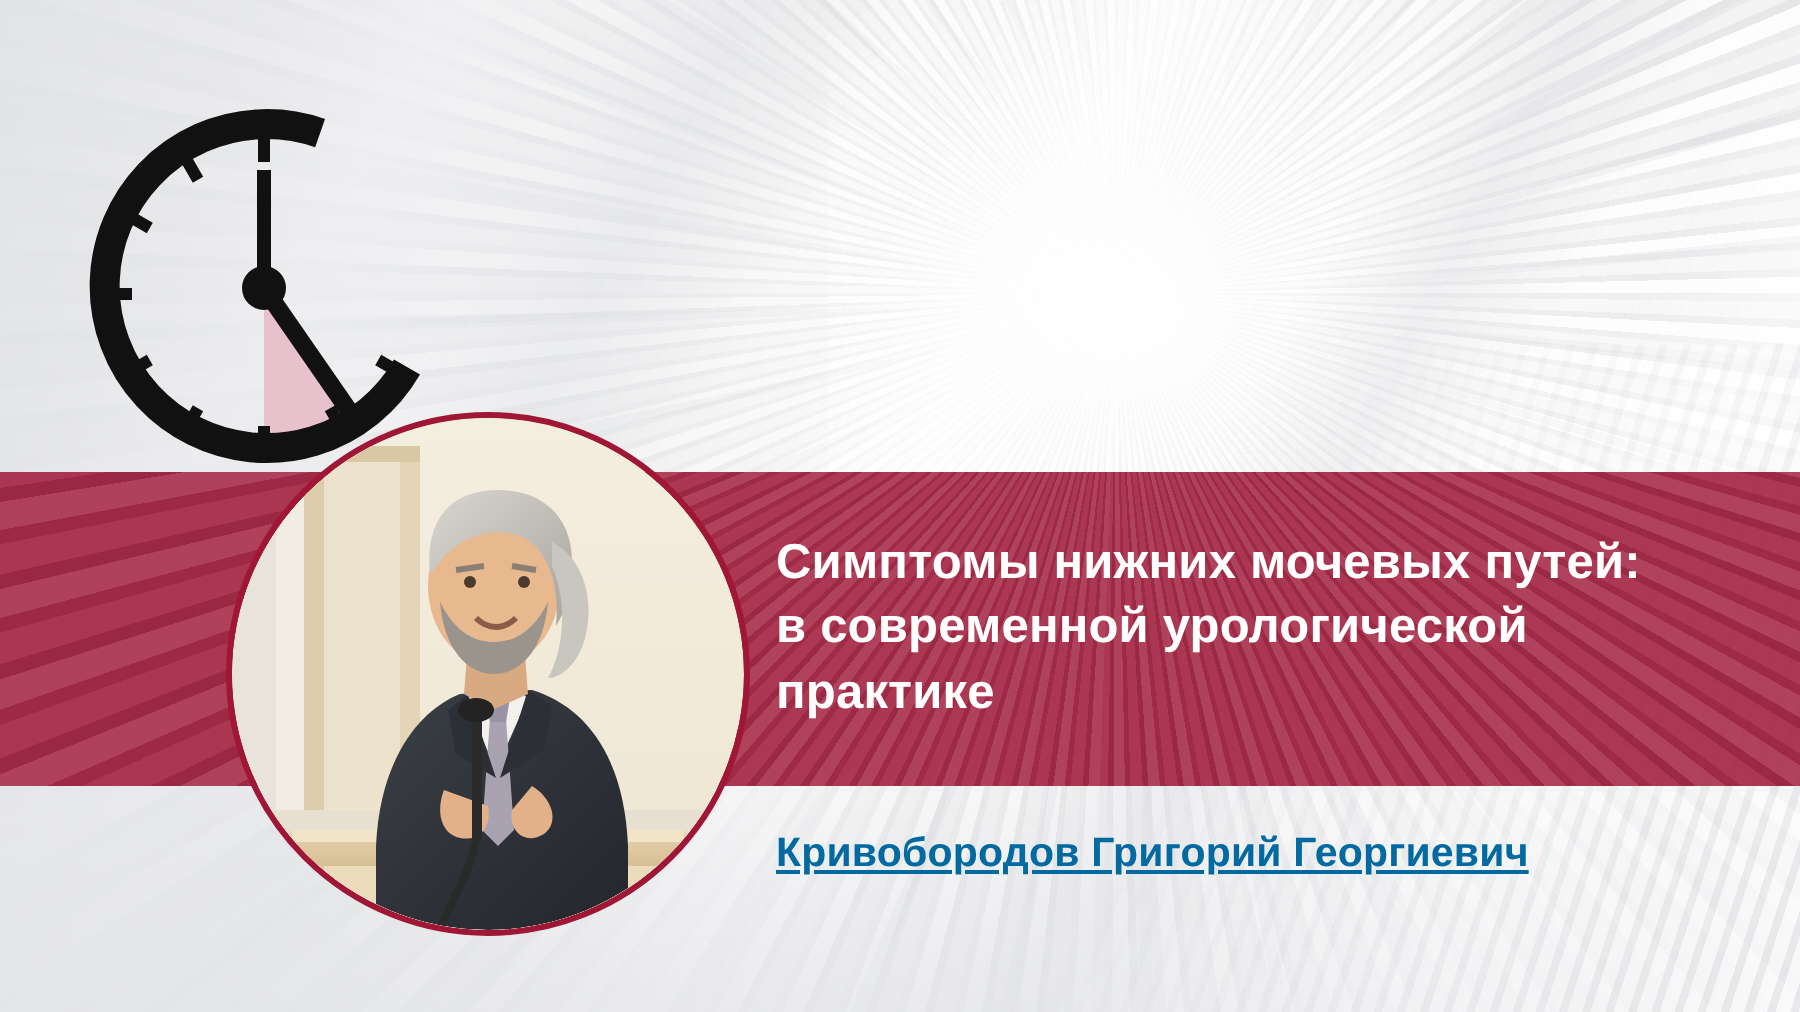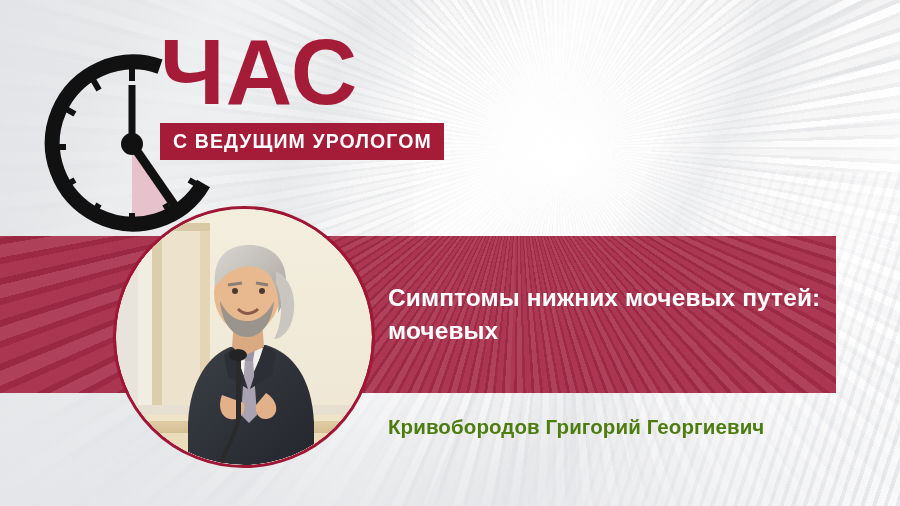--- a/index.html
+++ b/index.html
@@ -98,21 +98,21 @@
 
   
   #date{
     position:absolute;right:28px;top:192px;
     font-size:27px;font-weight:bold;color:#141414;
     letter-spacing:.2px;white-space:nowrap;
   }
 
   
   #title-banner{
-    position:absolute;left:0;top:236px;width:836px;height:157px;
+    position:absolute;left:0;top:236px;width:900px;height:157px;
     background:rgba(158,22,54,0.90);
     display:flex;align-items:center;
   }
   #title-banner .veil{
     position:absolute;inset:0;
     background:
       repeating-conic-gradient(from 182deg at 62% -48%,
         rgba(255,255,255,0.10) 0deg 1.4deg,
         rgba(0,0,0,0.07) 1.4deg 2.1deg,
         rgba(255,255,255,0.05) 2.1deg 3.6deg,
@@ -126,21 +126,21 @@
     font-size:24.5px;
     font-weight:bold;
     line-height:1.32;
     letter-spacing:.1px;
   }
   #title-text .ln{display:block;}
 
   
   #speaker{
     position:absolute;left:388px;top:415px;
-    font-size:20.5px;font-weight:bold;color:#4d7c0f;letter-spacing:.1px;
+    font-size:20.5px;font-weight:bold;color:#0369a1;letter-spacing:.1px;text-decoration:underline;
   }
 
   
   #portrait{
     position:absolute;left:113px;top:206px;
     width:262px;height:262px;border-radius:50%;
     border:3px solid #A01736;
     overflow:hidden;
     box-sizing:border-box;
   }
@@ -182,31 +182,28 @@
       </g>
 
       <line x1="94" y1="96" x2="94" y2="37" stroke="#111111" stroke-width="7" stroke-linecap="butt"></line>
 
       <line x1="94" y1="96" x2="139" y2="161" stroke="#111111" stroke-width="9" stroke-linecap="butt"></line>
 
       <circle cx="94" cy="96" r="11" fill="#111111"></circle>
     </svg>
   </div>
 
-  <div id="wordmark">
-    <div class="chas">ЧАС</div>
-    <div class="sub-band">С ВЕДУЩИМ УРОЛОГОМ</div>
-  </div>
 
 
   <div id="title-banner">
     <div class="veil"></div>
     <div id="title-text">
       <span class="ln">Симптомы нижних мочевых путей:</span>
-      <span class="ln">мочевых</span>
+      <span class="ln">в современной урологической</span>
+      <span class="ln">практике</span>
     </div>
   </div>
 
   <div id="speaker">Кривобородов Григорий Георгиевич</div>
 
   <div id="portrait">
     <div class="photo">
       <svg viewBox="0 0 256 256" xmlns="http://www.w3.org/2000/svg">
         <defs>
           <clipPath id="pclip">

